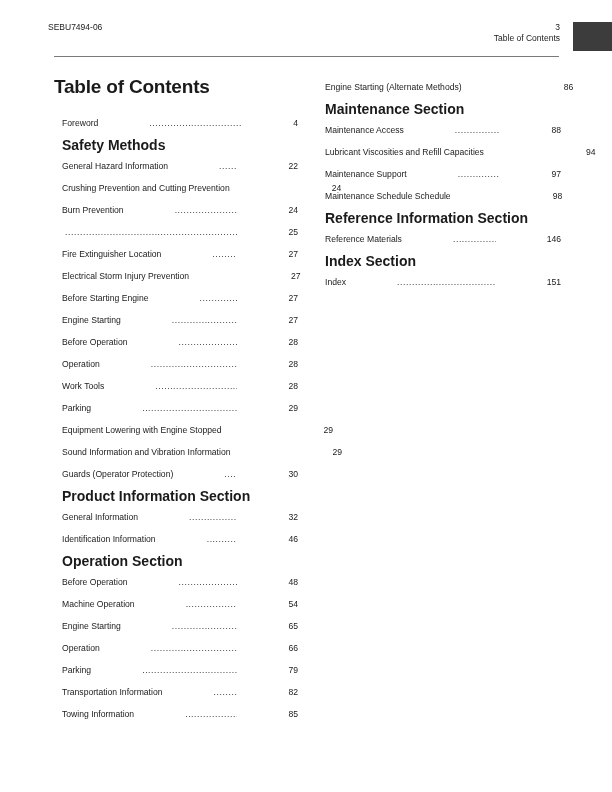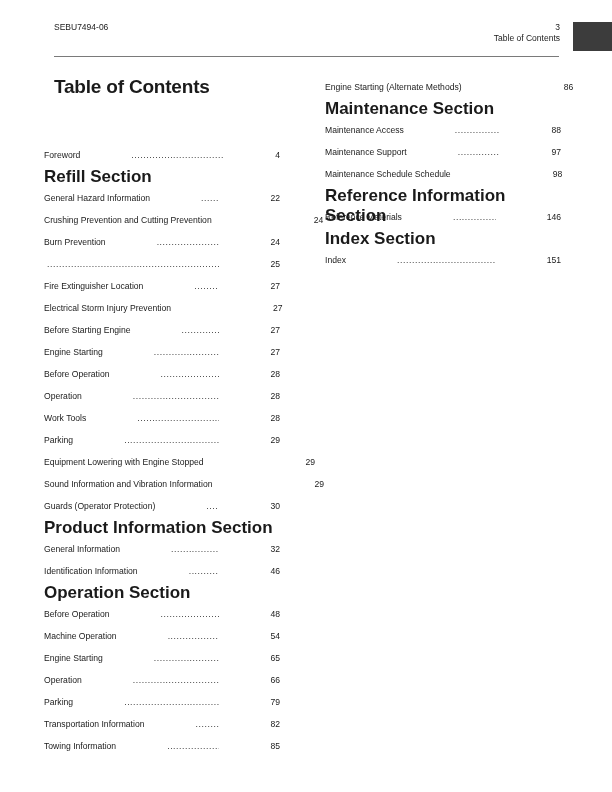--- a/index.html
+++ b/index.html
@@ -1,52 +1,52 @@
 <!DOCTYPE html>
 <html><head>
 <meta charset="utf-8">
 <style>
   html, body { margin: 0; padding: 0; background: #ffffff; }
   body { width: 612px; height: 792px; position: relative; overflow: hidden;
          font-family: "Liberation Sans", sans-serif; color: #1a1a1a; }
-  .hdr-left { position: absolute; left: 54px; top: 22px; font-size: 8.5px; }
+  .hdr-left { position: absolute; left: 48px; top: 22px; font-size: 8.5px; }
   .hdr-right { position: absolute; right: 52px; top: 22px; font-size: 8.5px; text-align: right; line-height: 11px; }
   .hdr-rule { position: absolute; left: 54px; top: 56px; width: 505px; height: 1px; background: #7a7a7a; }
   .tab-block { position: absolute; left: 573px; top: 22px; width: 39px; height: 29px; background: #3c3c3c; }
   .title { position: absolute; left: 54px; top: 76px; font-size: 19px; font-weight: bold; letter-spacing: -0.2px; }
   .col { position: absolute; width: 236px; }
-  .col-left { left: 44px; top: 114px; margin-top: 32px; }
+  .col-left { left: 62px; top: 114px; }
   .col-right { left: 325px; top: 78px; }
   .entry { display: flex; align-items: baseline; font-size: 8.6px; height: 22px; line-height: 18px; gap: 48px; }
   .entry .lbl { white-space: nowrap; }
   .entry .dots { flex: 1; overflow: hidden; white-space: nowrap; margin: 0 3px 0 3px; color: #333; letter-spacing: 0.6px; }
   .entry .dots::after { content: "......................................................................................................................................................................"; }
   .entry .pg { white-space: nowrap; }
-  .section { font-size: 17px; font-weight: bold; height: 22px; line-height: 20px; margin-top: -1px; }
+  .section { font-size: 14px; font-weight: bold; height: 22px; line-height: 20px; margin-top: -1px; }
 </style>
 </head>
 <body>
 
 <div class="hdr-left">SEBU7494-06</div>
 <div class="hdr-right">
   <div>3</div>
   <div>Table of Contents</div>
 </div>
 <div class="tab-block"></div>
 <div class="hdr-rule"></div>
 
 <div class="title">Table of Contents</div>
 
 <div class="col col-left">
     <div class="entry">
       <span class="lbl">Foreword</span>
       <span class="dots"></span>
       <span class="pg">4</span>
     </div>
-    <div class="section">Refill Section</div>
+    <div class="section">Safety Methods</div>
     <div class="entry">
       <span class="lbl">General Hazard Information</span>
       <span class="dots"></span>
       <span class="pg">22</span>
     </div>
     <div class="entry">
       <span class="lbl">Crushing Prevention and Cutting Prevention</span>
       <span class="dots"></span>
       <span class="pg">24</span>
     </div>
@@ -168,20 +168,25 @@
       <span class="dots"></span>
       <span class="pg">86</span>
     </div>
     <div class="section">Maintenance Section</div>
     <div class="entry">
       <span class="lbl">Maintenance Access</span>
       <span class="dots"></span>
       <span class="pg">88</span>
     </div>
     <div class="entry">
+      <span class="lbl">Lubricant Viscosities and Refill Capacities</span>
+      <span class="dots"></span>
+      <span class="pg">94</span>
+    </div>
+    <div class="entry">
       <span class="lbl">Maintenance Support</span>
       <span class="dots"></span>
       <span class="pg">97</span>
     </div>
     <div class="entry">
       <span class="lbl">Maintenance Schedule Schedule</span>
       <span class="dots"></span>
       <span class="pg">98</span>
     </div>
     <div class="section">Reference Information Section</div>

